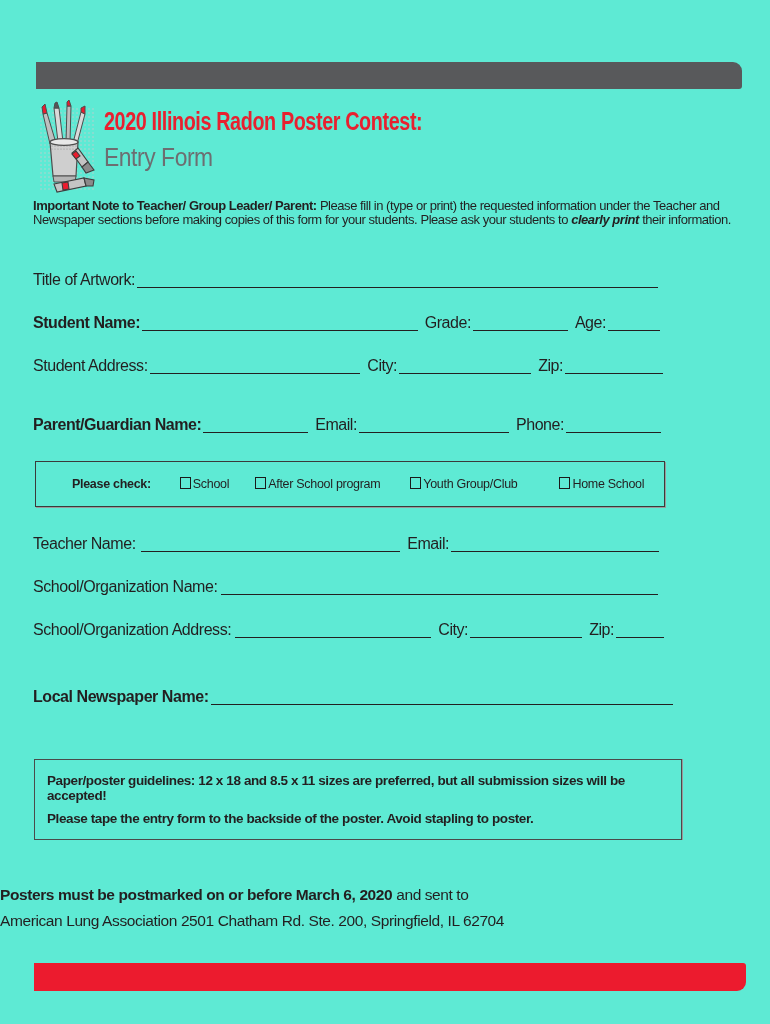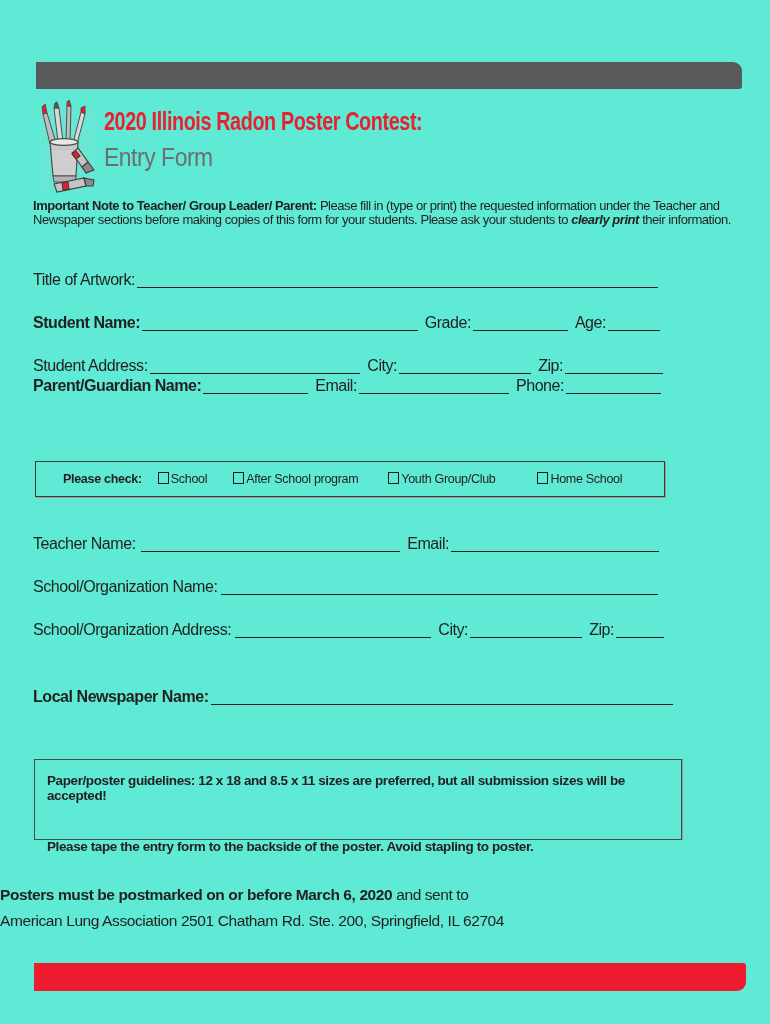--- a/index.html
+++ b/index.html
@@ -40,37 +40,37 @@
   .bi{font-weight:700;font-style:italic;}
   .row{
     position:absolute;left:33px;display:flex;align-items:flex-end;
     font-size:16px;letter-spacing:-0.45px;height:18px;
   }
   .row .lbl{white-space:nowrap;}
   .row .lbl.after{margin-left:7px;}
   .row .line{border-bottom:1.4px solid #231F20;height:13px;margin:0 0 1px 2px;}
   .grow{flex:1 1 auto;}
   .checkbox-box{
-    position:absolute;left:35px;top:461px;width:630px;height:36px;
+    position:absolute;left:35px;top:461px;width:630px;height:46px;
     border:1.4px solid #3a3a3a;box-shadow:1px 1px 0 #9a9a9a;
     display:flex;align-items:center;box-sizing:border-box;
-    font-size:12.5px;letter-spacing:-0.3px;padding-left:27px;
+    font-size:12.5px;letter-spacing:-0.3px;padding-left:36px;
   }
   .cb{
     display:inline-block;width:9px;height:10px;
     border:1.4px solid #1a1a1a;margin:0 2px 0 0;vertical-align:-1px;
   }
   .opt{white-space:nowrap;}
   .guidelines-box{
     position:absolute;left:34px;top:759px;width:648px;height:81px;
     border:1.5px solid #4a4a4a;box-shadow:1px 0 0 #9a9a9a;
     box-sizing:border-box;padding:13px 12px 0 12px;
     font-size:13.5px;font-weight:700;letter-spacing:-0.4px;
   }
-  .guidelines-box .gl2{margin-top:36px;}
+  .guidelines-box .gl2{margin-top:8px;}
   .footer{
     position:absolute;left:0;top:882px;width:770px;
     text-align:left;font-size:15.5px;line-height:26px;letter-spacing:-0.4px;
     white-space:nowrap;
   }
 </style>
 </head>
 <body>
 
 <div class="page">
@@ -140,32 +140,32 @@
 
   <div class="row" style="top:357px;width:630px;align-items:flex-end;">
     <span class="lbl">Student Address:</span>
     <span class="line grow"></span>
     <span class="lbl after">City:</span>
     <span class="line" style="width:132px;"></span>
     <span class="lbl after">Zip:</span>
     <span class="line" style="width:98px;"></span>
   </div>
 
-  <div class="row" style="top:377px;width:628px;">
+  <div class="row" style="top:416px;width:628px;">
     <span class="lbl b">Parent/Guardian Name:</span>
     <span class="line grow"></span>
     <span class="lbl after">Email:</span>
     <span class="line" style="width:150px;"></span>
     <span class="lbl after">Phone:</span>
     <span class="line" style="width:95px;"></span>
   </div>
 
   <div class="checkbox-box">
     <span class="lbl b">Please check:</span>
-    <span class="opt" style="margin-left:16px;"><span class="cb"></span><span>School</span></span>
+    <span class="opt" style="margin-left:29px;"><span class="cb"></span><span>School</span></span>
     <span class="opt" style="margin-left:26px;"><span class="cb"></span><span>After School program</span></span>
     <span class="opt" style="margin-left:30px;"><span class="cb"></span><span>Youth Group/Club</span></span>
     <span class="opt" style="margin-left:42px;"><span class="cb"></span><span>Home School</span></span>
   </div>
 
   <div class="row" style="top:535px;width:626px;">
     <span class="lbl">Teacher Name:</span>
     <span class="line grow" style="margin-left:5px;"></span>
     <span class="lbl after">Email:</span>
     <span class="line" style="width:208px;"></span>

